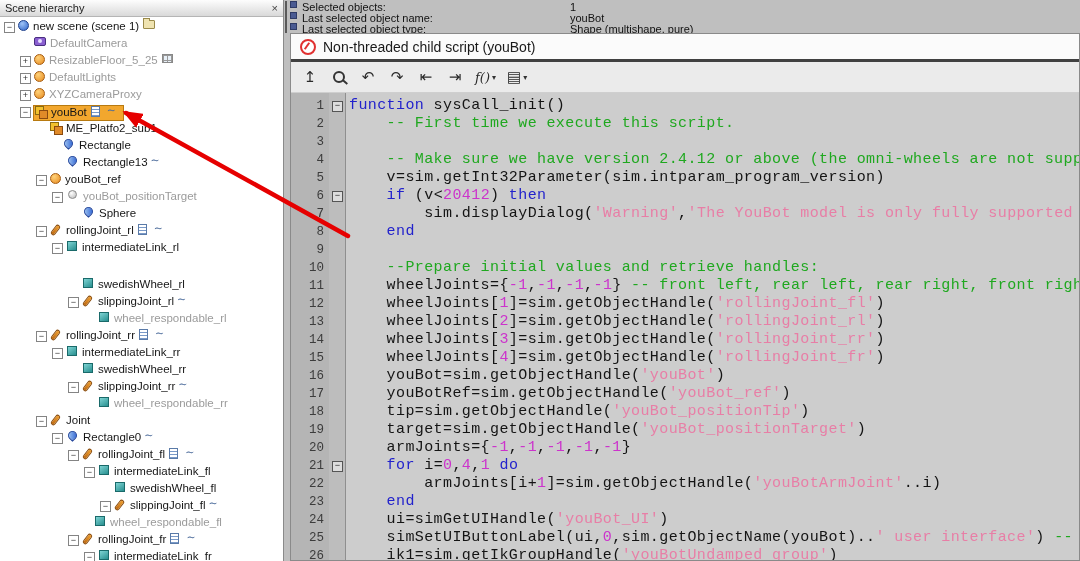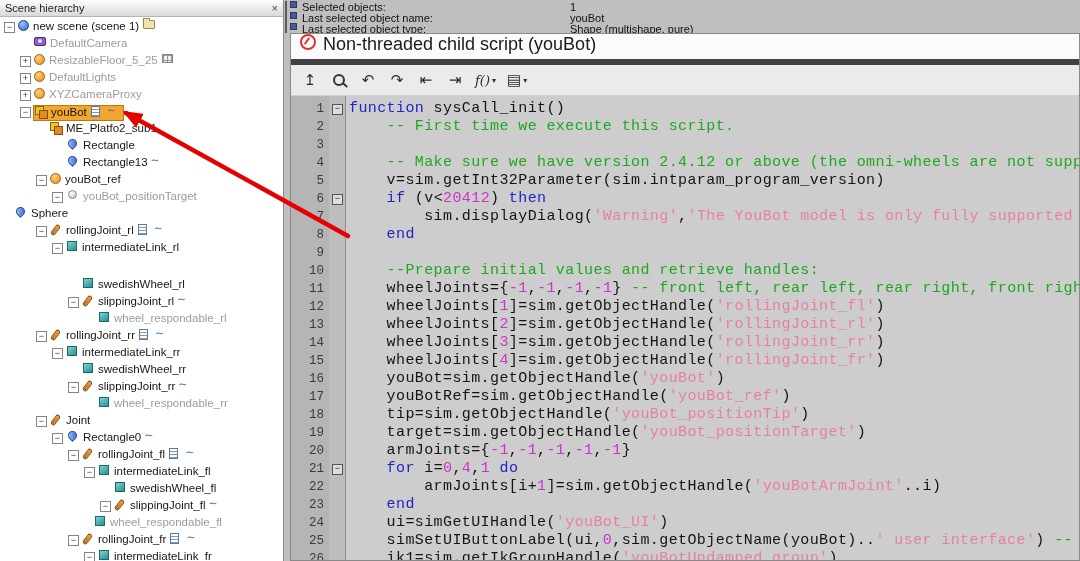--- a/index.html
+++ b/index.html
@@ -53,22 +53,22 @@
   .status{position:absolute;left:285px;top:1px;width:795px;height:32px;font-size:11px;color:#111;
           border-left:2px solid #5a5a5a;padding-left:3px;box-sizing:border-box}
   .srow{display:flex;align-items:flex-start;height:11px}
   .smark{width:7px;height:7px;background:#4a5a92;border:1px solid #2e3a66;margin-right:5px;flex:none;box-sizing:border-box}
   .slabel{width:268px;flex:none}
   .svalue{flex:none}
 
   
   .win{position:absolute;left:290px;top:33px;width:790px;height:528px;background:#ececec;
        border:1px solid #8a8a8a;display:flex;flex-direction:column;box-sizing:border-box}
-  .win-title{height:25px;flex:none;background:#fbfbfb;border-bottom:6px solid #404040;
-             display:flex;align-items:flex-start;padding:0 9px;font-size:18px;color:#1a1a1a}
+  .win-title{height:25px;flex:none;background:#fbfbfb;border-bottom:3px solid #404040;
+             display:flex;align-items:center;padding:0 9px;font-size:14px;color:#1a1a1a}
   .win-icon{width:12px;height:12px;border:2px solid #e03030;border-radius:50%;background:#fff;
             margin-right:7px;position:relative;flex:none}
   .win-icon::after{content:"";position:absolute;left:4px;top:1px;width:2px;height:8px;background:#e03030;transform:rotate(35deg)}
   .toolbar{height:30px;flex:none;background:#ebebeb;border-bottom:1px solid #cfcfcf;
            display:flex;align-items:center;padding:0 10px;gap:11px}
   .tbtn{min-width:18px;height:22px;display:flex;align-items:center;justify-content:center;
         font-size:15px;color:#2a2a2a;gap:2px;font-family:"DejaVu Sans",sans-serif}
   .tbtn .dd{font-size:8px;color:#333}
   .tb-fn{font-style:italic;font-family:"DejaVu Serif",serif;font-size:13px}
   .mag{width:8px;height:8px;border:2px solid #333;border-radius:50%;position:relative;display:inline-block}
@@ -143,21 +143,21 @@
           <span class="icn i-wave">∼</span>
         </span>
       </div>
       <div class="trow" style="padding-left: 36px;">
         <span class="exp hidden"></span>
         <span class="rinner">
           <span class="icn i-multishape"></span>
           <span class="tlabel">ME_Platfo2_sub1</span>
         </span>
       </div>
-      <div class="trow" style="padding-left: 52px;">
+      <div class="trow" style=" margin-left: 48px;">
         <span class="exp hidden"></span>
         <span class="rinner">
           <span class="icn i-drop"></span>
           <span class="tlabel">Rectangle</span>
         </span>
       </div>
       <div class="trow" style="padding-left: 52px;">
         <span class="exp hidden"></span>
         <span class="rinner">
           <span class="icn i-drop"></span>
@@ -172,21 +172,21 @@
           <span class="tlabel">youBot_ref</span>
         </span>
       </div>
       <div class="trow" style="padding-left: 52px;">
         <span class="exp">−</span>
         <span class="rinner">
           <span class="icn i-dummy"></span>
           <span class="tlabel gray">youBot_positionTarget</span>
         </span>
       </div>
-      <div class="trow" style="">
+      <div class="trow" style="padding-left: 68px;">
         <span class="exp hidden"></span>
         <span class="rinner">
           <span class="icn i-drop"></span>
           <span class="tlabel">Sphere</span>
         </span>
       </div>
       <div class="trow" style="padding-left: 36px;">
         <span class="exp">−</span>
         <span class="rinner">
           <span class="icn i-joint"></span>

